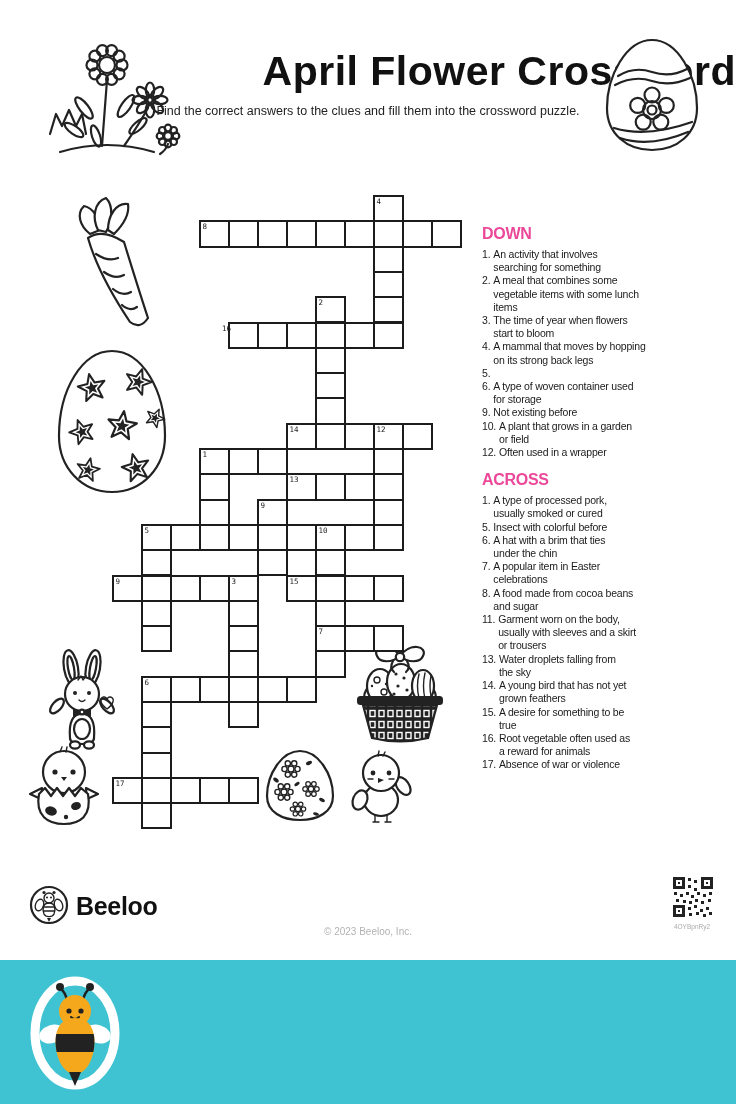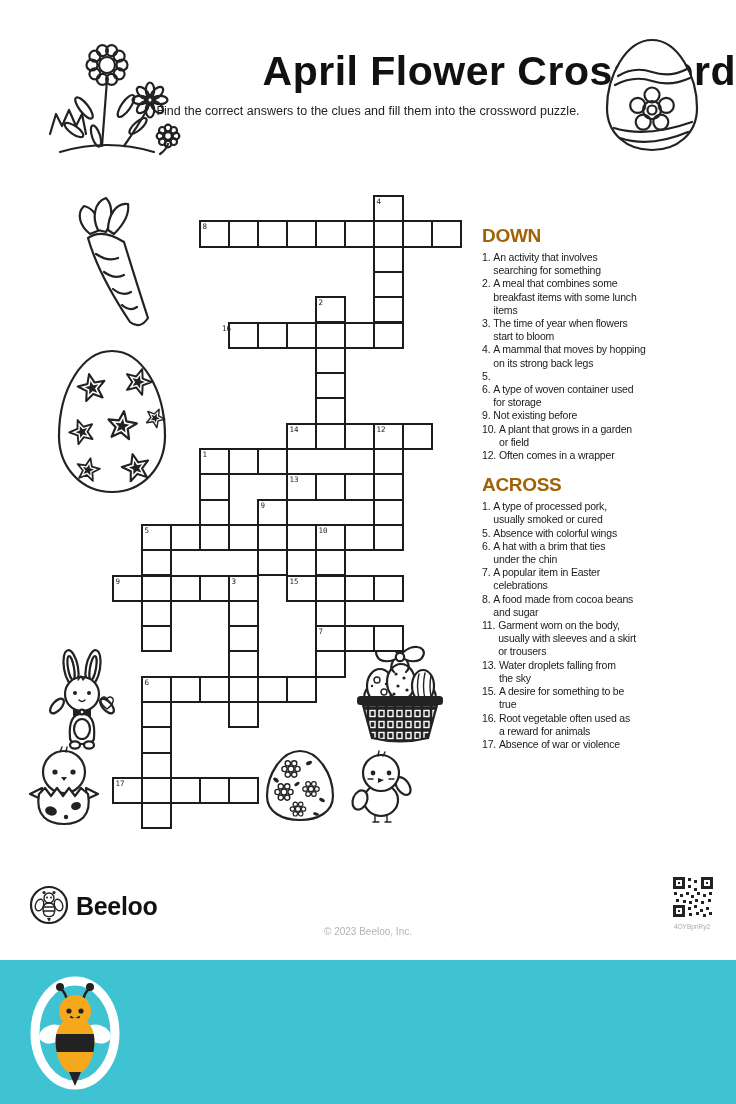--- a/index.html
+++ b/index.html
@@ -13,21 +13,21 @@
   #page-subtitle{position:absolute;left:0;right:0;top:104px;text-align:center;
     font-size:12.5px;color:#222;}
 
   
   .cell{position:absolute;box-sizing:border-box;border:2px solid #1c1c1c;background:#fff;}
   .cellnum{position:absolute;font-family:"DejaVu Sans Mono",monospace;font-size:7.5px;
     line-height:8px;color:#222;z-index:3;}
 
   
   #clues{position:absolute;left:482px;top:226px;width:252px;}
-  .clue-heading{font-size:19px;font-weight:bold;letter-spacing:-.3px;color:#a16207;
+  .clue-heading{font-size:16px;font-weight:bold;letter-spacing:-.3px;color:#ec4899;
     margin:0 0 6px 0;line-height:1;}
   .clue-heading.second{margin-top:13px;}
   .clue{display:flex;font-size:10.5px;line-height:13.2px;letter-spacing:-.2px;color:#1a1a1a;}
   .clue .cnum{flex:0 0 auto;margin-right:3px;}
   .clue .ctext{white-space:pre-line;}
 
   
   #brand-text{position:absolute;left:76px;top:892px;font-size:25px;font-weight:bold;color:#111;letter-spacing:-.3px;}
   #copyright{position:absolute;left:0;right:0;top:926px;text-align:center;font-size:10px;color:#b3b3b3;}
   #qr-label{position:absolute;left:662px;top:923px;width:60px;text-align:center;font-size:6.5px;color:#aaa;}
@@ -417,21 +417,21 @@
     <h2 class="clue-heading">DOWN</h2>
     <div id="down-list">
         <div class="clue">
           <span class="cnum">1.</span>
           <span class="ctext">An activity that involves
 searching for something</span>
         </div>
         <div class="clue">
           <span class="cnum">2.</span>
           <span class="ctext">A meal that combines some
-breakfast items with some lunch
+vegetable items with some lunch
 items</span>
         </div>
         <div class="clue">
           <span class="cnum">3.</span>
           <span class="ctext">The time of year when flowers
 start to bloom</span>
         </div>
         <div class="clue">
           <span class="cnum">4.</span>
           <span class="ctext">A mammal that moves by hopping
@@ -449,33 +449,33 @@
           <span class="cnum">9.</span>
           <span class="ctext">Not existing before</span>
         </div>
         <div class="clue">
           <span class="cnum">10.</span>
           <span class="ctext">A plant that grows in a garden
 or field</span>
         </div>
         <div class="clue">
           <span class="cnum">12.</span>
-          <span class="ctext">Often comes in a wrapper</span>
+          <span class="ctext">Often used in a wrapper</span>
         </div>
       </div>
     <h2 class="clue-heading second">ACROSS</h2>
     <div id="across-list">
         <div class="clue">
           <span class="cnum">1.</span>
           <span class="ctext">A type of processed pork,
 usually smoked or cured</span>
         </div>
         <div class="clue">
           <span class="cnum">5.</span>
-          <span class="ctext">Absence with colorful wings</span>
+          <span class="ctext">Insect with colorful before</span>
         </div>
         <div class="clue">
           <span class="cnum">6.</span>
           <span class="ctext">A hat with a brim that ties
 under the chin</span>
         </div>
         <div class="clue">
           <span class="cnum">7.</span>
           <span class="ctext">A popular item in Easter
 celebrations</span>
@@ -488,20 +488,25 @@
         <div class="clue">
           <span class="cnum">11.</span>
           <span class="ctext">Garment worn on the body,
 usually with sleeves and a skirt
 or trousers</span>
         </div>
         <div class="clue">
           <span class="cnum">13.</span>
           <span class="ctext">Water droplets falling from
 the sky</span>
+        </div>
+        <div class="clue">
+          <span class="cnum">14.</span>
+          <span class="ctext">A young bird that has not yet
+grown feathers</span>
         </div>
         <div class="clue">
           <span class="cnum">15.</span>
           <span class="ctext">A desire for something to be
 true</span>
         </div>
         <div class="clue">
           <span class="cnum">16.</span>
           <span class="ctext">Root vegetable often used as
 a reward for animals</span>

